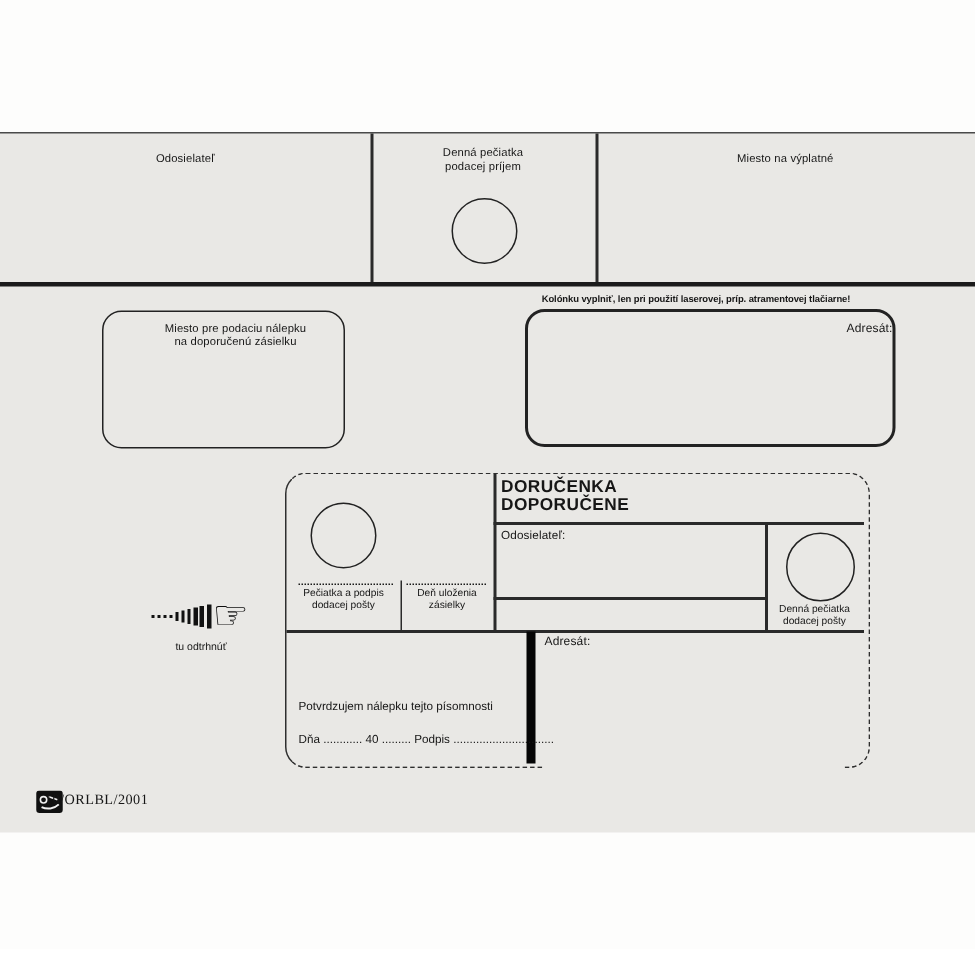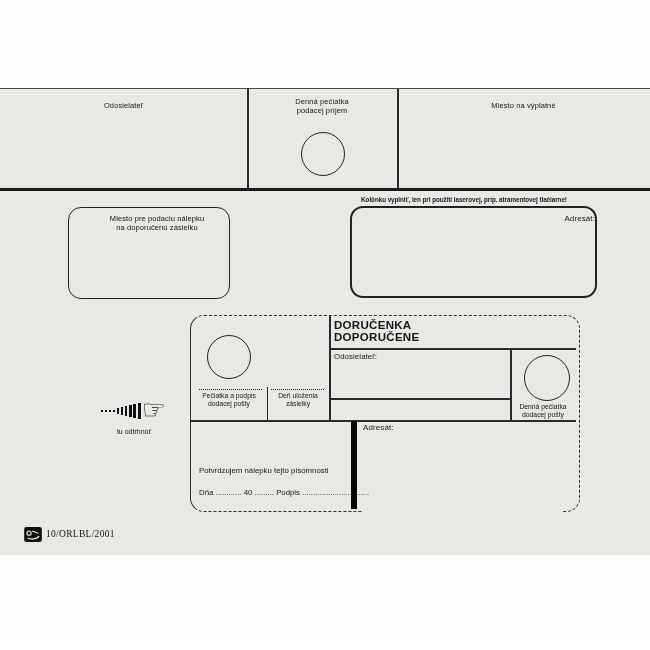--- a/index.html
+++ b/index.html
@@ -133,15 +133,15 @@
   <div class="abs tear-lbl center" style="left:98px;top:428px;width:72px;">tu odtrhnúť</div>
 
   <div class="abs" style="left:24px;top:527px;width:18px;height:15px;">
     <svg width="18" height="15" viewBox="0 0 20 17">
       <rect x="0" y="0" width="20" height="17" rx="2.5" fill="#101010"></rect>
       <circle cx="5.5" cy="7" r="2.4" fill="none" stroke="#efefef" stroke-width="1.2"></circle>
       <path d="M4 12.5c4 2 9.5 1.5 13-2" fill="none" stroke="#efefef" stroke-width="1.5"></path>
       <path d="M9 4.5l7 2.5" stroke="#efefef" stroke-width="1.2"></path>
     </svg>
   </div>
-  <div class="abs code" style="left:46px;top:529px;text-align:right;">10/ORLBL/2001</div>
+  <div class="abs code" style="left:30px;top:529px;text-align:right;">10/ORLBL/2001</div>
 
 </div>
 
 </body></html>

